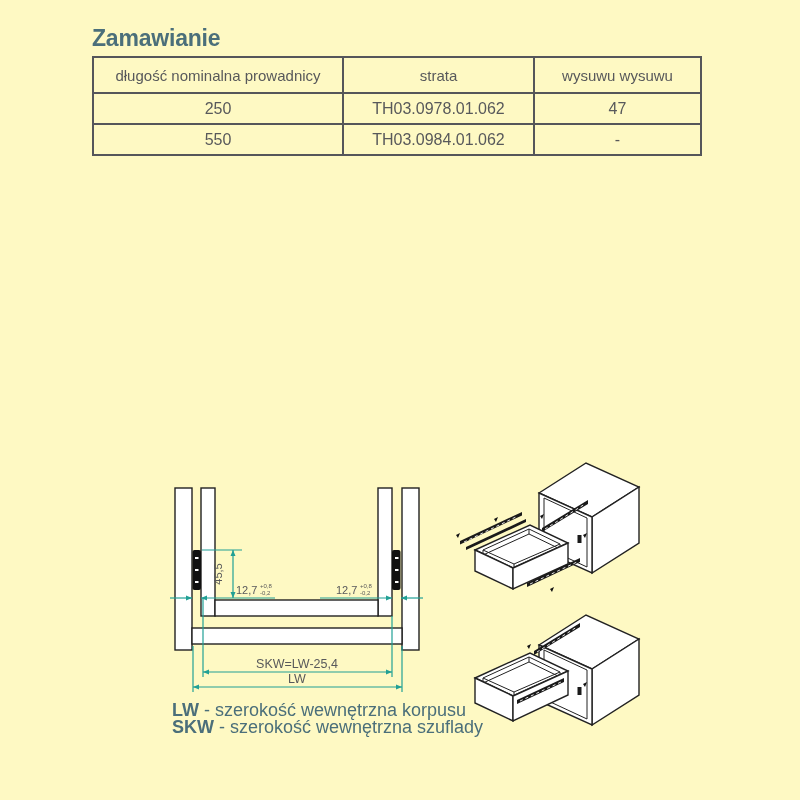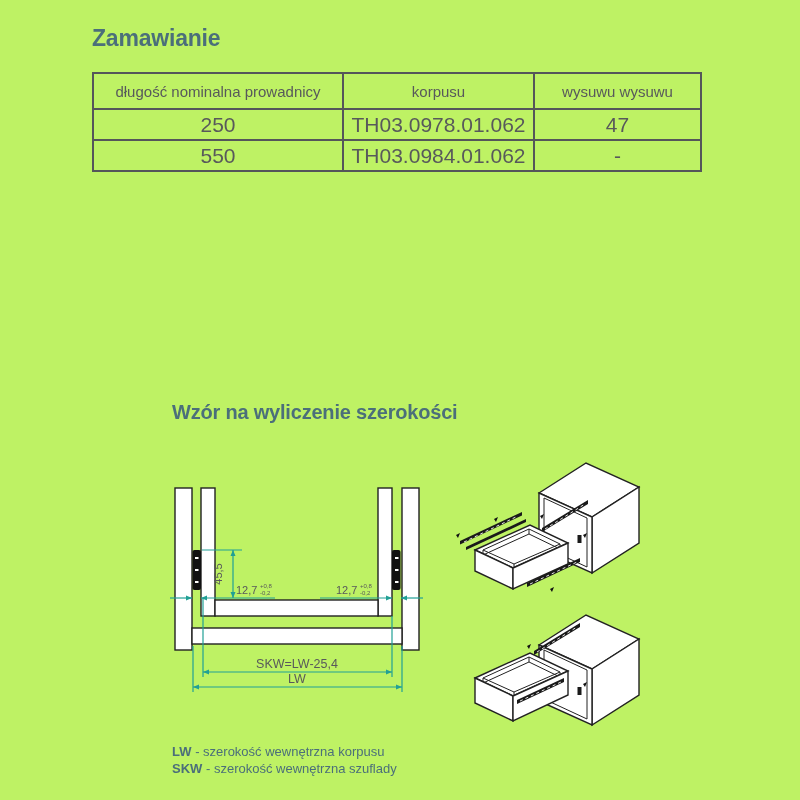--- a/index.html
+++ b/index.html
@@ -1,26 +1,26 @@
 <!DOCTYPE html>
 <html><head>
 <meta charset="utf-8">
 <style>
   html,body{margin:0;padding:0;background:#ffffff;}
-  #page{position:relative;width:800px;height:800px;background:#bef264;overflow:hidden;
+  #page{position:relative;width:800px;height:800px;background:#fef9c3;overflow:hidden;
         font-family:"Liberation Sans", sans-serif;}
   .heading{position:absolute;color:#4b6f7a;font-weight:bold;letter-spacing:-0.2px;}
   #h1{left:92px;top:25px;font-size:23px;}
   #h2{left:172px;top:401px;font-size:20px;}
-  table.ztable{position:absolute;left:92px;top:72px;border-collapse:collapse;table-layout:fixed;}
+  table.ztable{position:absolute;left:92px;top:56px;border-collapse:collapse;table-layout:fixed;}
   table.ztable th,table.ztable td{border:2px solid #55565a;color:#58595b;text-align:center;
         font-weight:normal;padding:0;}
   table.ztable th{height:34px;font-size:15px;}
-  table.ztable td{height:29px;font-size:21px;}
-  .legend{position:absolute;left:172px;top:702px;color:#4b6f7a;font-size:13px;line-height:17px;margin-top:41px;}
+  table.ztable td{height:29px;font-size:16px;}
+  .legend{position:absolute;left:172px;top:702px;color:#4b6f7a;font-size:18px;line-height:17px;}
   .legend b{font-weight:bold;}
   svg{position:absolute;}
   svg text{font-family:"Liberation Sans", sans-serif;}
   .dimtxt{fill:#58595b;}
   .teal{stroke:#21a095;stroke-width:1.2;fill:none;}
   .tealfill{fill:#21a095;stroke:none;}
   .blk{stroke:#222222;stroke-width:1.4;fill:#ffffff;}
   .blkthin{stroke:#222222;stroke-width:1;fill:none;}
   .rail{fill:#1a1a1a;stroke:none;}
   .raildash{stroke:#ffffff;stroke-width:0.9;stroke-dasharray:3,3;fill:none;}
@@ -35,39 +35,38 @@
 
   <table class="ztable">
     <colgroup>
         <col style="width:250px">
         <col style="width:191px">
         <col style="width:167px">
       </colgroup>
     <thead>
       <tr>
         <th>długość nominalna prowadnicy</th>
-        <th>korpusu</th>
+        <th>strata</th>
         <th>wysuwu wysuwu</th>
       </tr>
     </thead>
     <tbody>
       <tr>
           <td>250</td>
           <td>TH03.0978.01.062</td>
           <td>47</td>
         </tr>
       <tr>
           <td>550</td>
           <td>TH03.0984.01.062</td>
           <td>-</td>
         </tr>
     </tbody>
   </table>
 
-  <div id="h2" class="heading">Wzór na wyliczenie szerokości</div>
 
   <svg style="left:160px;top:470px;" width="290" height="235" viewBox="0 0 290 235">
     <defs>
       <pattern id="hatch" width="11" height="11" patternUnits="userSpaceOnUse">
         <path d="M0,11 L11,0 M-5.5,5.5 L5.5,-5.5 M5.5,16.5 L16.5,5.5" stroke="#3c3c3c" stroke-width="1"></path>
       </pattern>
     </defs>
 
     <g>
       <rect x="15" y="18" width="17" height="162" class="blk" fill="url(#hatch)"></rect>

